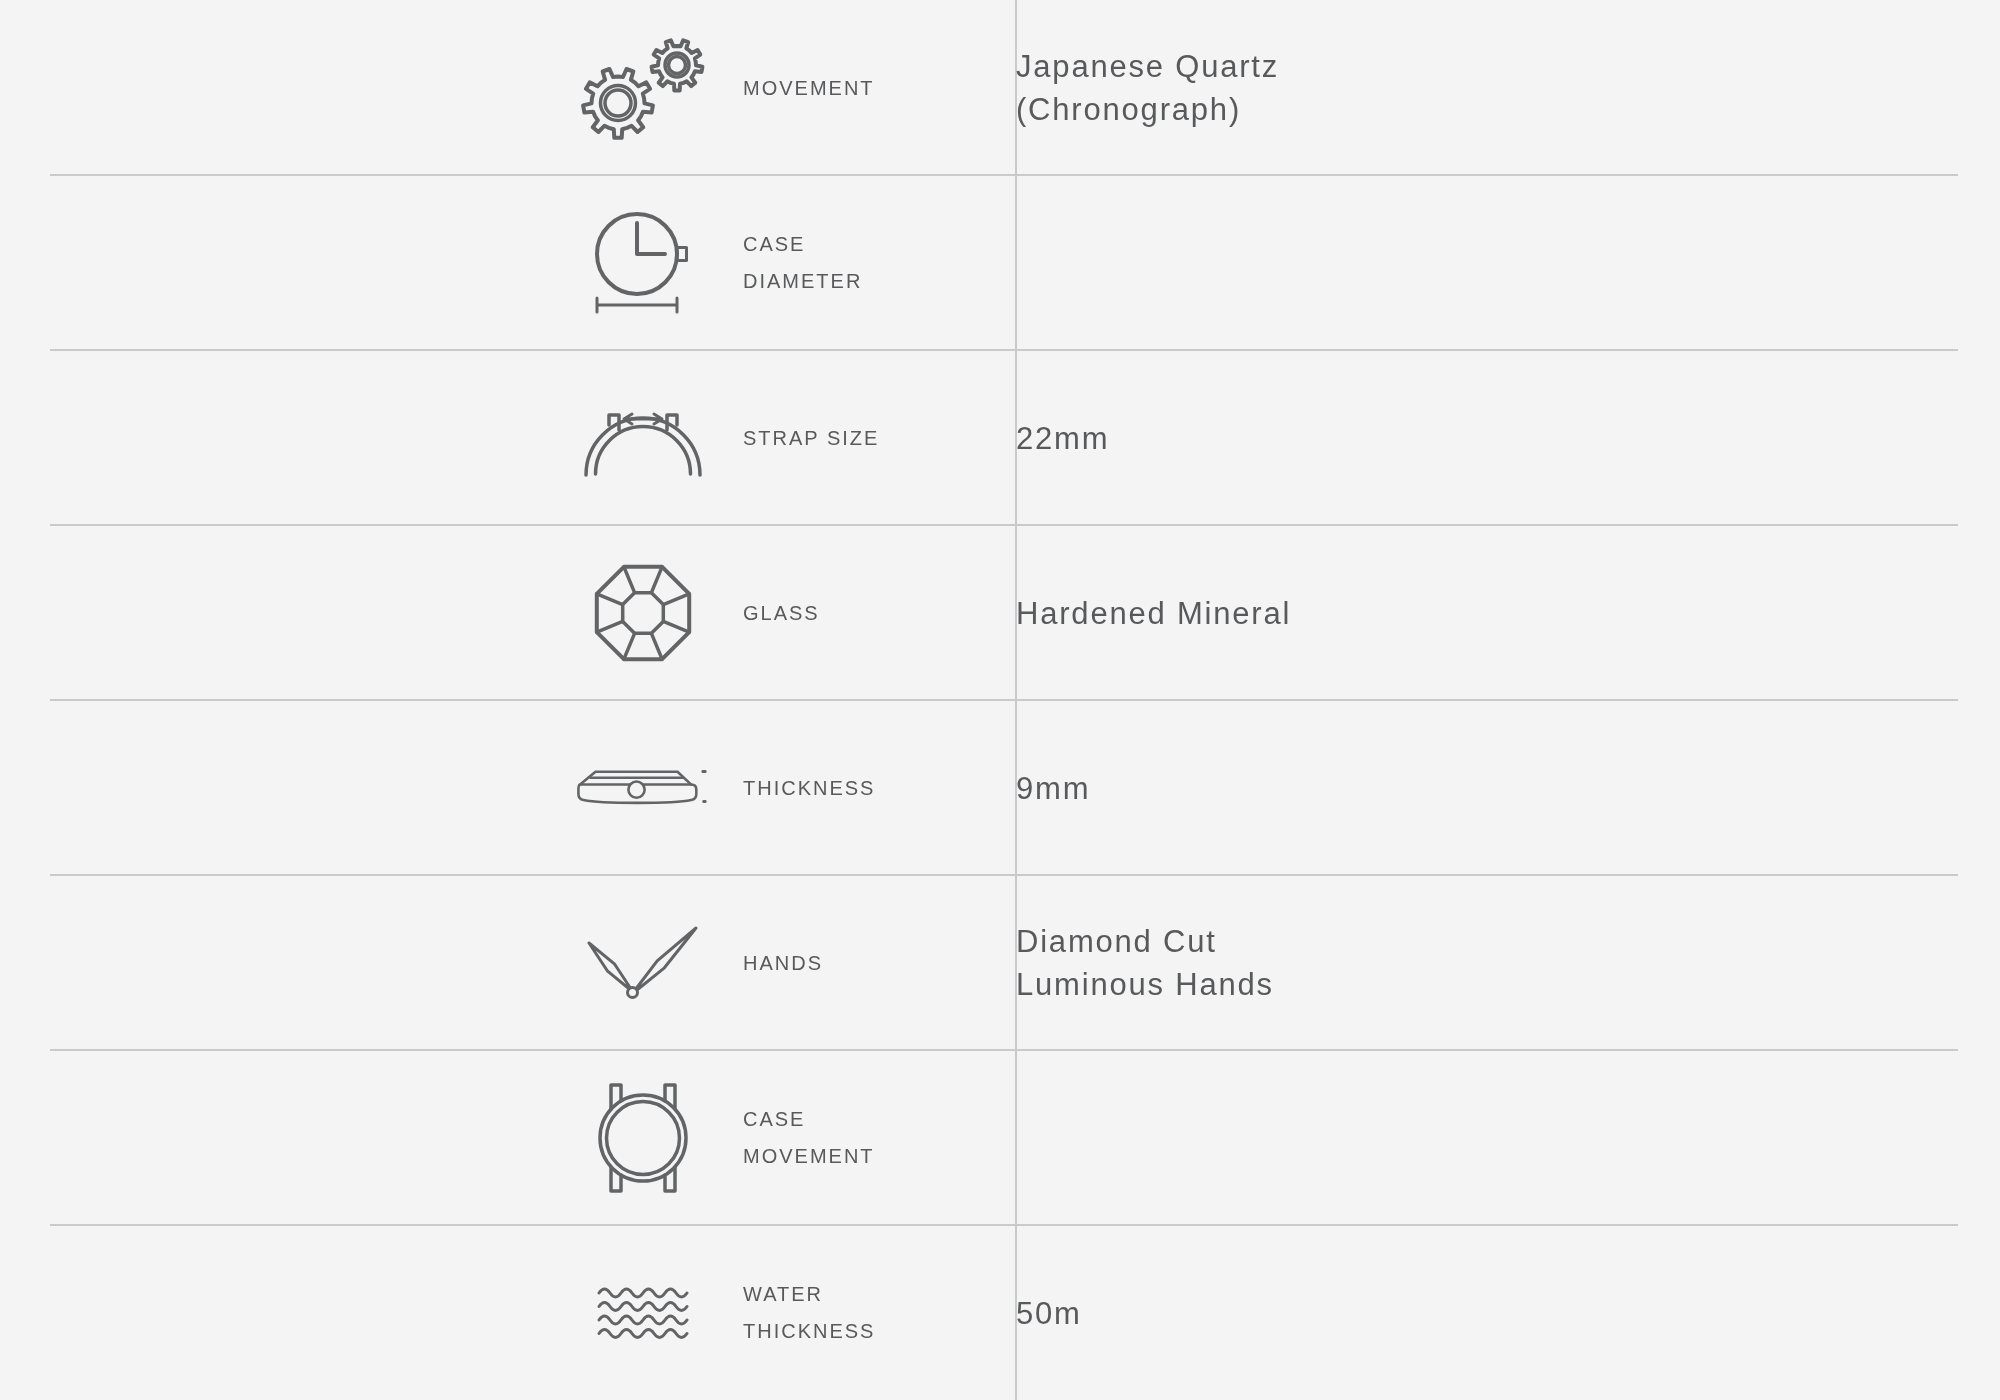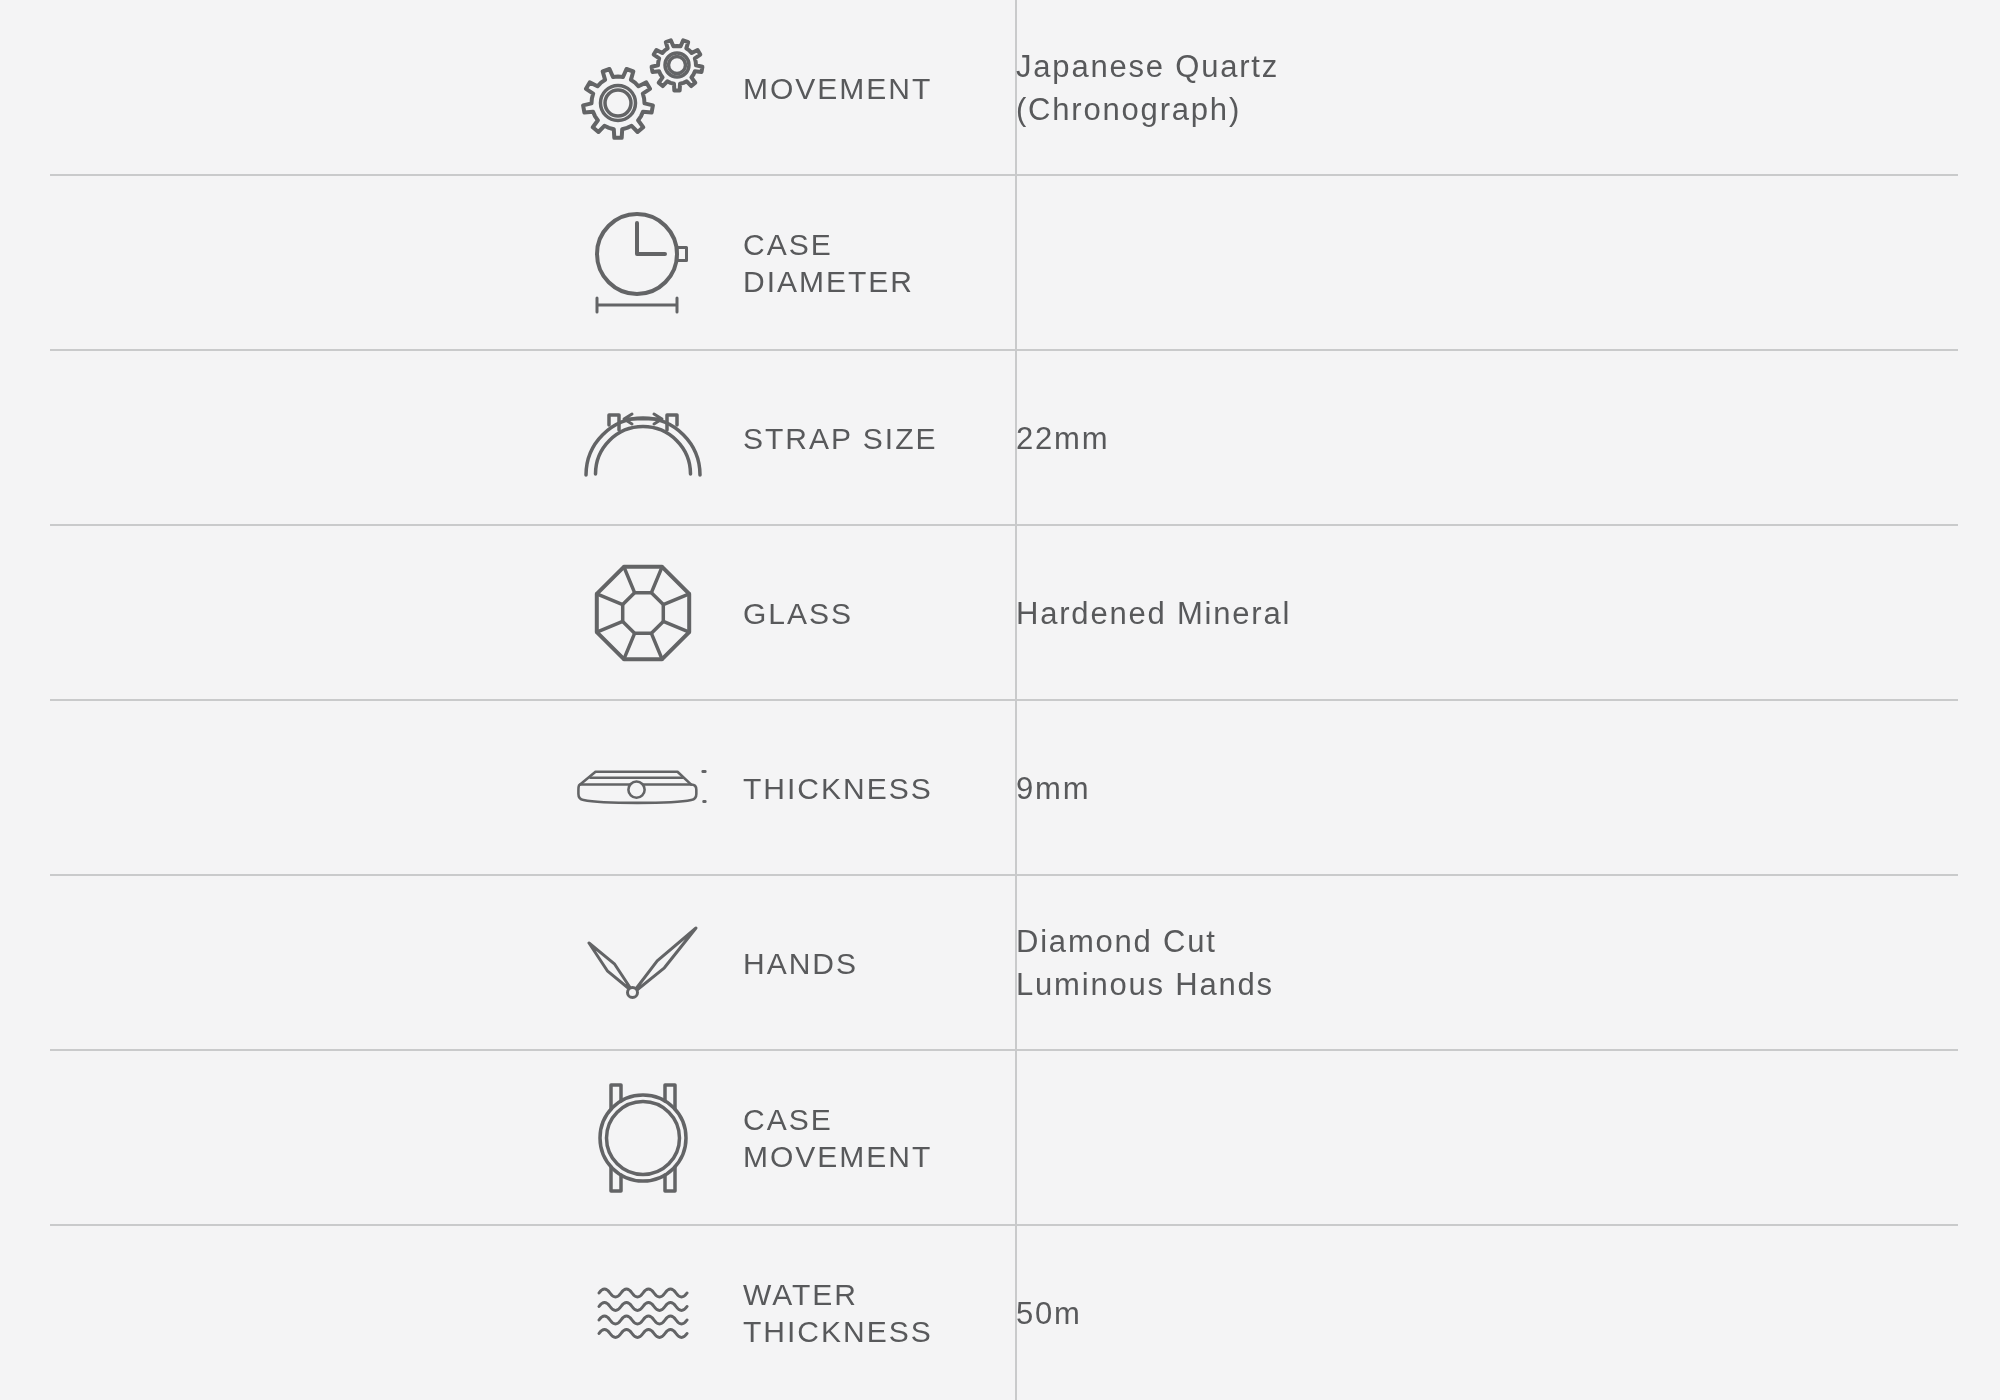--- a/index.html
+++ b/index.html
@@ -15,21 +15,21 @@
   .spec-table .rows{display:flex;flex-direction:column;height:1400px;}
   .spec-row{flex:1;position:relative;}
   .hline{position:absolute;top:-1px;left:50px;right:42px;height:2px;background:#c9cacb;}
   .icon-box{
     position:absolute;left:575px;width:135px;top:50%;
     transform:translateY(-50%);
     display:flex;align-items:center;justify-content:center;
   }
   .spec-label{
     position:absolute;left:743px;top:50%;transform:translateY(-50%);
-    font-size:30px;letter-spacing:2px;line-height:37px;white-space:nowrap;
+    font-size:20px;letter-spacing:2px;line-height:37px;white-space:nowrap;
   }
   .spec-label span{display:block;}
   .spec-value{
     position:absolute;left:1016px;width:484px;top:50%;transform:translateY(-50%);
     text-align:left;font-size:31px;letter-spacing:1.8px;line-height:43px;
   }
   .spec-value span{display:block;}
   svg{display:block;}
   svg *{vector-effect:none;}
   .s  {stroke:#636466;fill:none;stroke-width:3.5;stroke-linecap:round;stroke-linejoin:round;}

